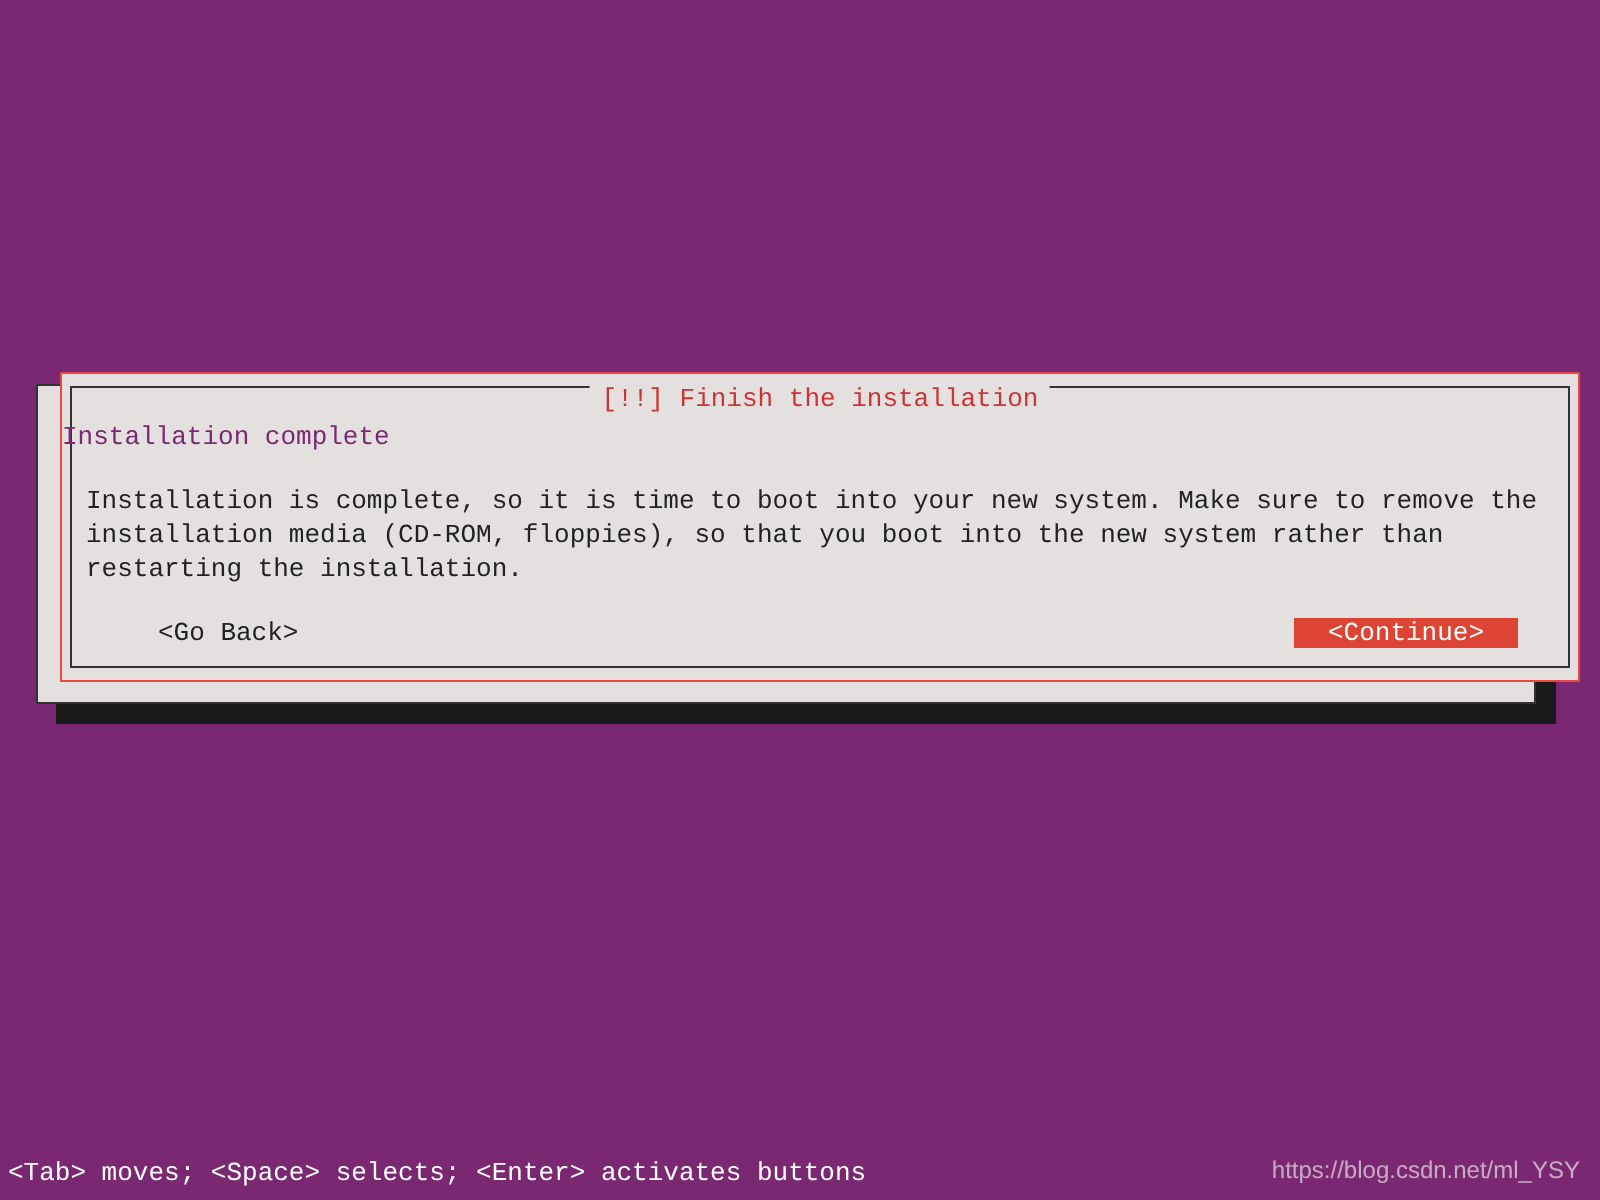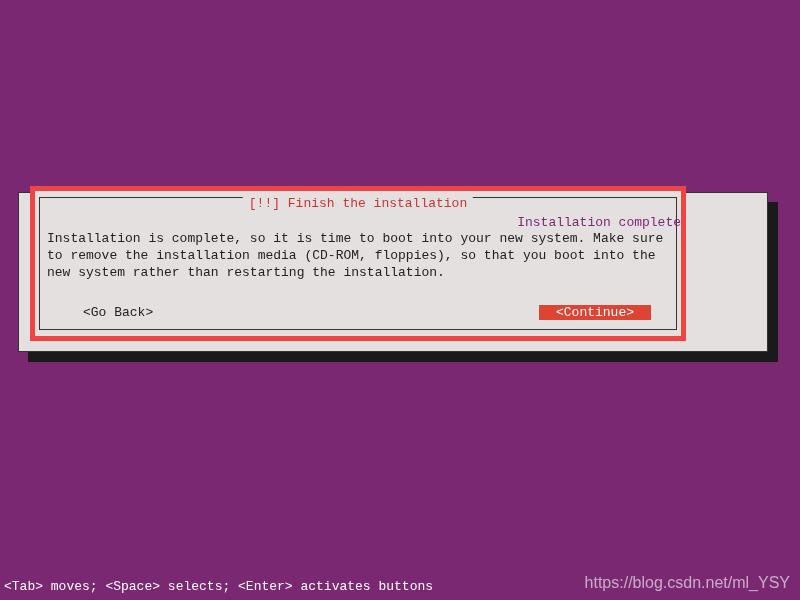--- a/index.html
+++ b/index.html
@@ -30,24 +30,24 @@
       top: 192px;
       width: 750px;
       height: 160px;
       background-color: #e4e0e0;
       border: 1px solid #333;
     }
     .dialog-main {
       position: absolute;
       left: 30px;
       top: 186px;
-      width: 656px;
+      width: 760px;
       height: 155px;
       background-color: #e4e0e0;
-      border: 5px solid #ef4444;
+      border: 1px solid #ef4444;
     }
     .dialog-inner-border {
       position: absolute;
       left: 4px;
       top: 6px;
       right: 4px;
       bottom: 6px;
       border: 1px solid #333;
     }
     .dialog-title {
@@ -58,26 +58,26 @@
       background-color: #e4e0e0;
       color: #cc3333;
       padding: 0 6px;
       white-space: nowrap;
     }
     .dialog-subtitle {
       position: absolute;
       top: 24px;
       left: 0;
       right: 0;
-      text-align: right;
+      text-align: left;
       color: #7a2872;
     }
     .dialog-body {
       position: absolute;
-      top: 40px;
+      top: 56px;
       left: 12px;
       right: 12px;
       color: #222;
       line-height: 1.3;
     }
     .button-row {
       position: absolute;
       bottom: 16px;
       left: 48px;
       right: 30px;
@@ -100,21 +100,21 @@
       color: #ffffff;
       font-size: 13px;
       font-family: Liberation Mono, monospace;
     }
     .watermark {
       position: absolute;
       bottom: 8px;
       right: 10px;
       color: rgba(255,255,255,0.6);
       font-family: Arial, sans-serif;
-      font-size: 16px;
+      font-size: 12px;
     }
   </style>
 </head>
 <body>
 
 <div class="dialog-shadow"></div>
 <div class="dialog-back"></div>
 
 <div class="dialog-main">
   <div class="dialog-inner-border">

